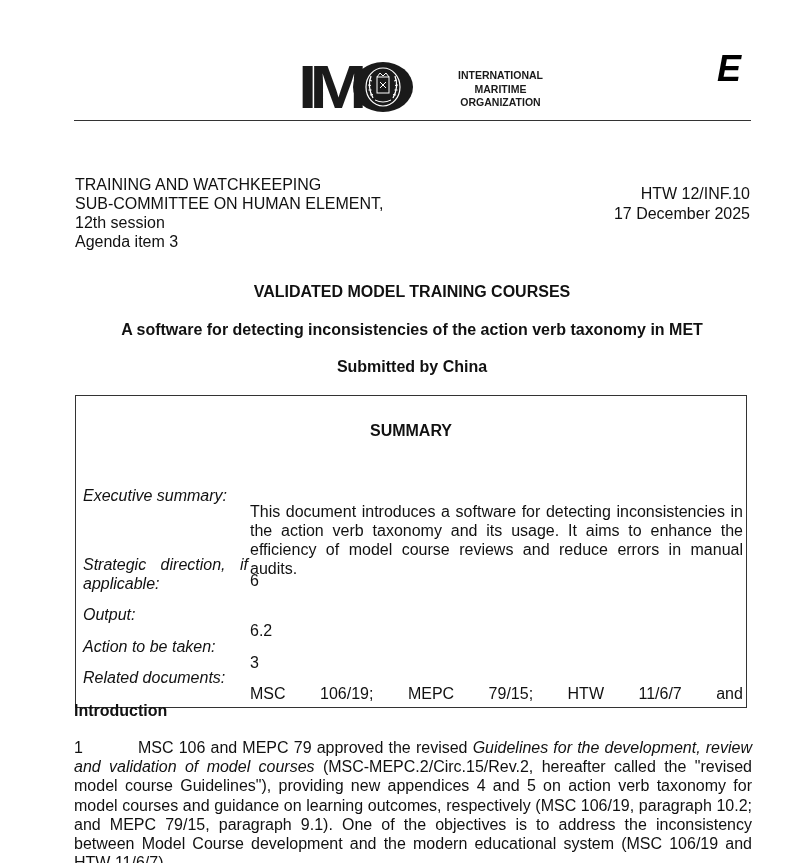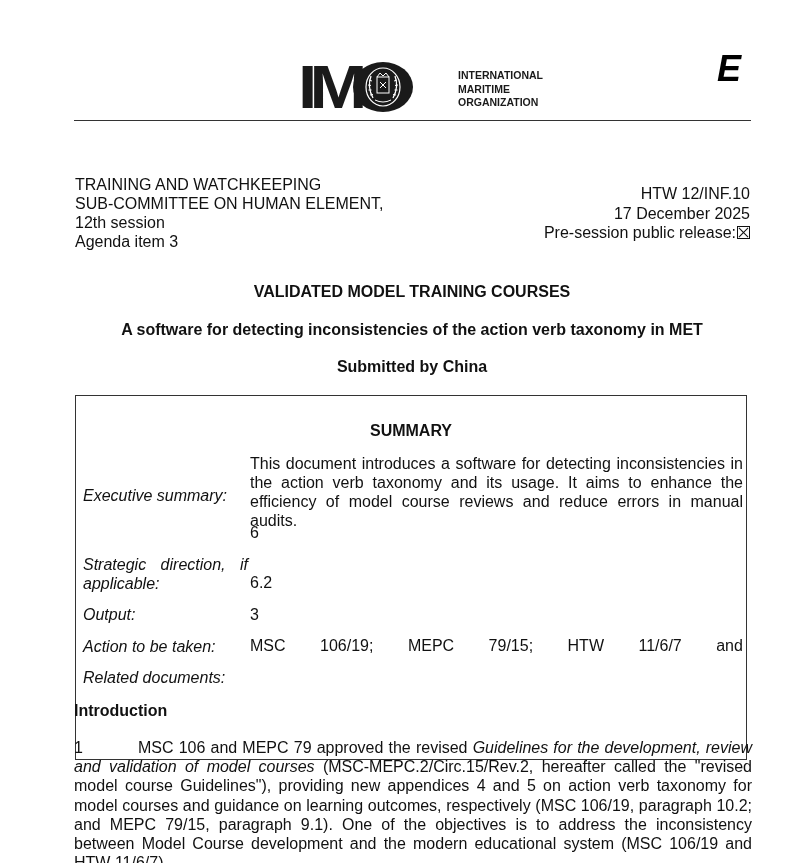--- a/index.html
+++ b/index.html
@@ -17,21 +17,21 @@
       transform: scaleX(1.12); transform-origin: left center; line-height: 52px;
       margin-right: -2px;
     }
     .logo-emblem {
       width: 60px; height: 50px; border-radius: 50%/50%;
       background: #1a1a1a; position: relative; margin-left: 2px;
     }
     .logo-emblem svg { position: absolute; left: 0; top: 0; }
     .logo-org {
       position: absolute; left: 458px; top: 69px;
-      font-size: 10.5px; font-weight: bold; line-height: 13.5px; color: #1a1a1a;
+      font-size: 10.5px; font-weight: bold; line-height: 13.5px; color: #1a1a1a; text-align: center;
     }
     .lang-letter {
       position: absolute; left: 717px; top: 48px; font-size: 36px;
       font-weight: bold; font-style: italic; color: #000;
     }
     .header-rule {
       position: absolute; left: 74px; top: 120px; width: 677px; height: 0;
       border-top: 1.5px solid #333;
     }
     .committee {
@@ -52,30 +52,30 @@
     .checkbox-x::before { transform: rotate(45deg); }
     .checkbox-x::after { transform: rotate(-45deg); }
     .centered {
       position: absolute; left: 0; width: 824px; text-align: center;
       font-weight: bold; font-size: 16px;
     }
     .t-agenda { top: 283px; }
     .t-title { top: 321px; }
     .t-sub { top: 358px; }
     .summary-box {
-      position: absolute; left: 75px; top: 395px; width: 672px; height: 365px;
+      position: absolute; left: 75px; top: 395px; width: 672px; height: 313px;
       border: 1.5px solid #333; box-sizing: border-box;
     }
     .summary-heading {
       position: absolute; left: 0; width: 100%; top: 26px; text-align: center;
       font-weight: bold; font-size: 16px;
     }
     .srow { position: absolute; left: 7px; width: 660px; font-size: 16px; line-height: 19px; }
     .srow .lbl { position: absolute; left: 0; width: 165px; font-style: italic; text-align: justify; margin-top: 32px; }
-    .srow .val { position: absolute; left: 167px; width: 493px; text-align: justify; }
+    .srow .val { position: absolute; left: 167px; width: 493px; text-align: justify; margin-top: 48px; }
     .r1 { top: 58px; } .r2 { top: 127px; } .r3 { top: 177px; } .r4 { top: 209px; } .r5 { top: 240px; }
     .rel-line1 { display: flex; justify-content: space-between; }
     .intro-head {
       position: absolute; left: 74px; top: 702px; font-weight: bold; font-size: 16px;
     }
     .para {
       position: absolute; left: 74px; top: 738px; width: 678px; font-size: 16px;
       line-height: 19.2px; text-align: justify;
     }
     .para .num { display: inline-block; width: 64px; }
@@ -109,21 +109,20 @@
 <div class="committee">
   <div>TRAINING AND WATCHKEEPING</div>
   <div>SUB-COMMITTEE ON HUMAN ELEMENT,</div>
   <div>12th session</div>
   <div>Agenda item 3</div>
 </div>
 
 <div class="docref">
   <div>HTW 12/INF.10</div>
   <div>17 December 2025</div>
-  <div><span>Pre-session public release:</span><span class="checkbox-x"></span></div>
 </div>
 
 <div class="centered t-agenda">VALIDATED MODEL TRAINING COURSES</div>
 <div class="centered t-title">A software for detecting inconsistencies of the action verb taxonomy in MET</div>
 <div class="centered t-sub">Submitted by China</div>
 
 <div class="summary-box">
   <div class="summary-heading">SUMMARY</div>
 
   <div class="srow r1">

